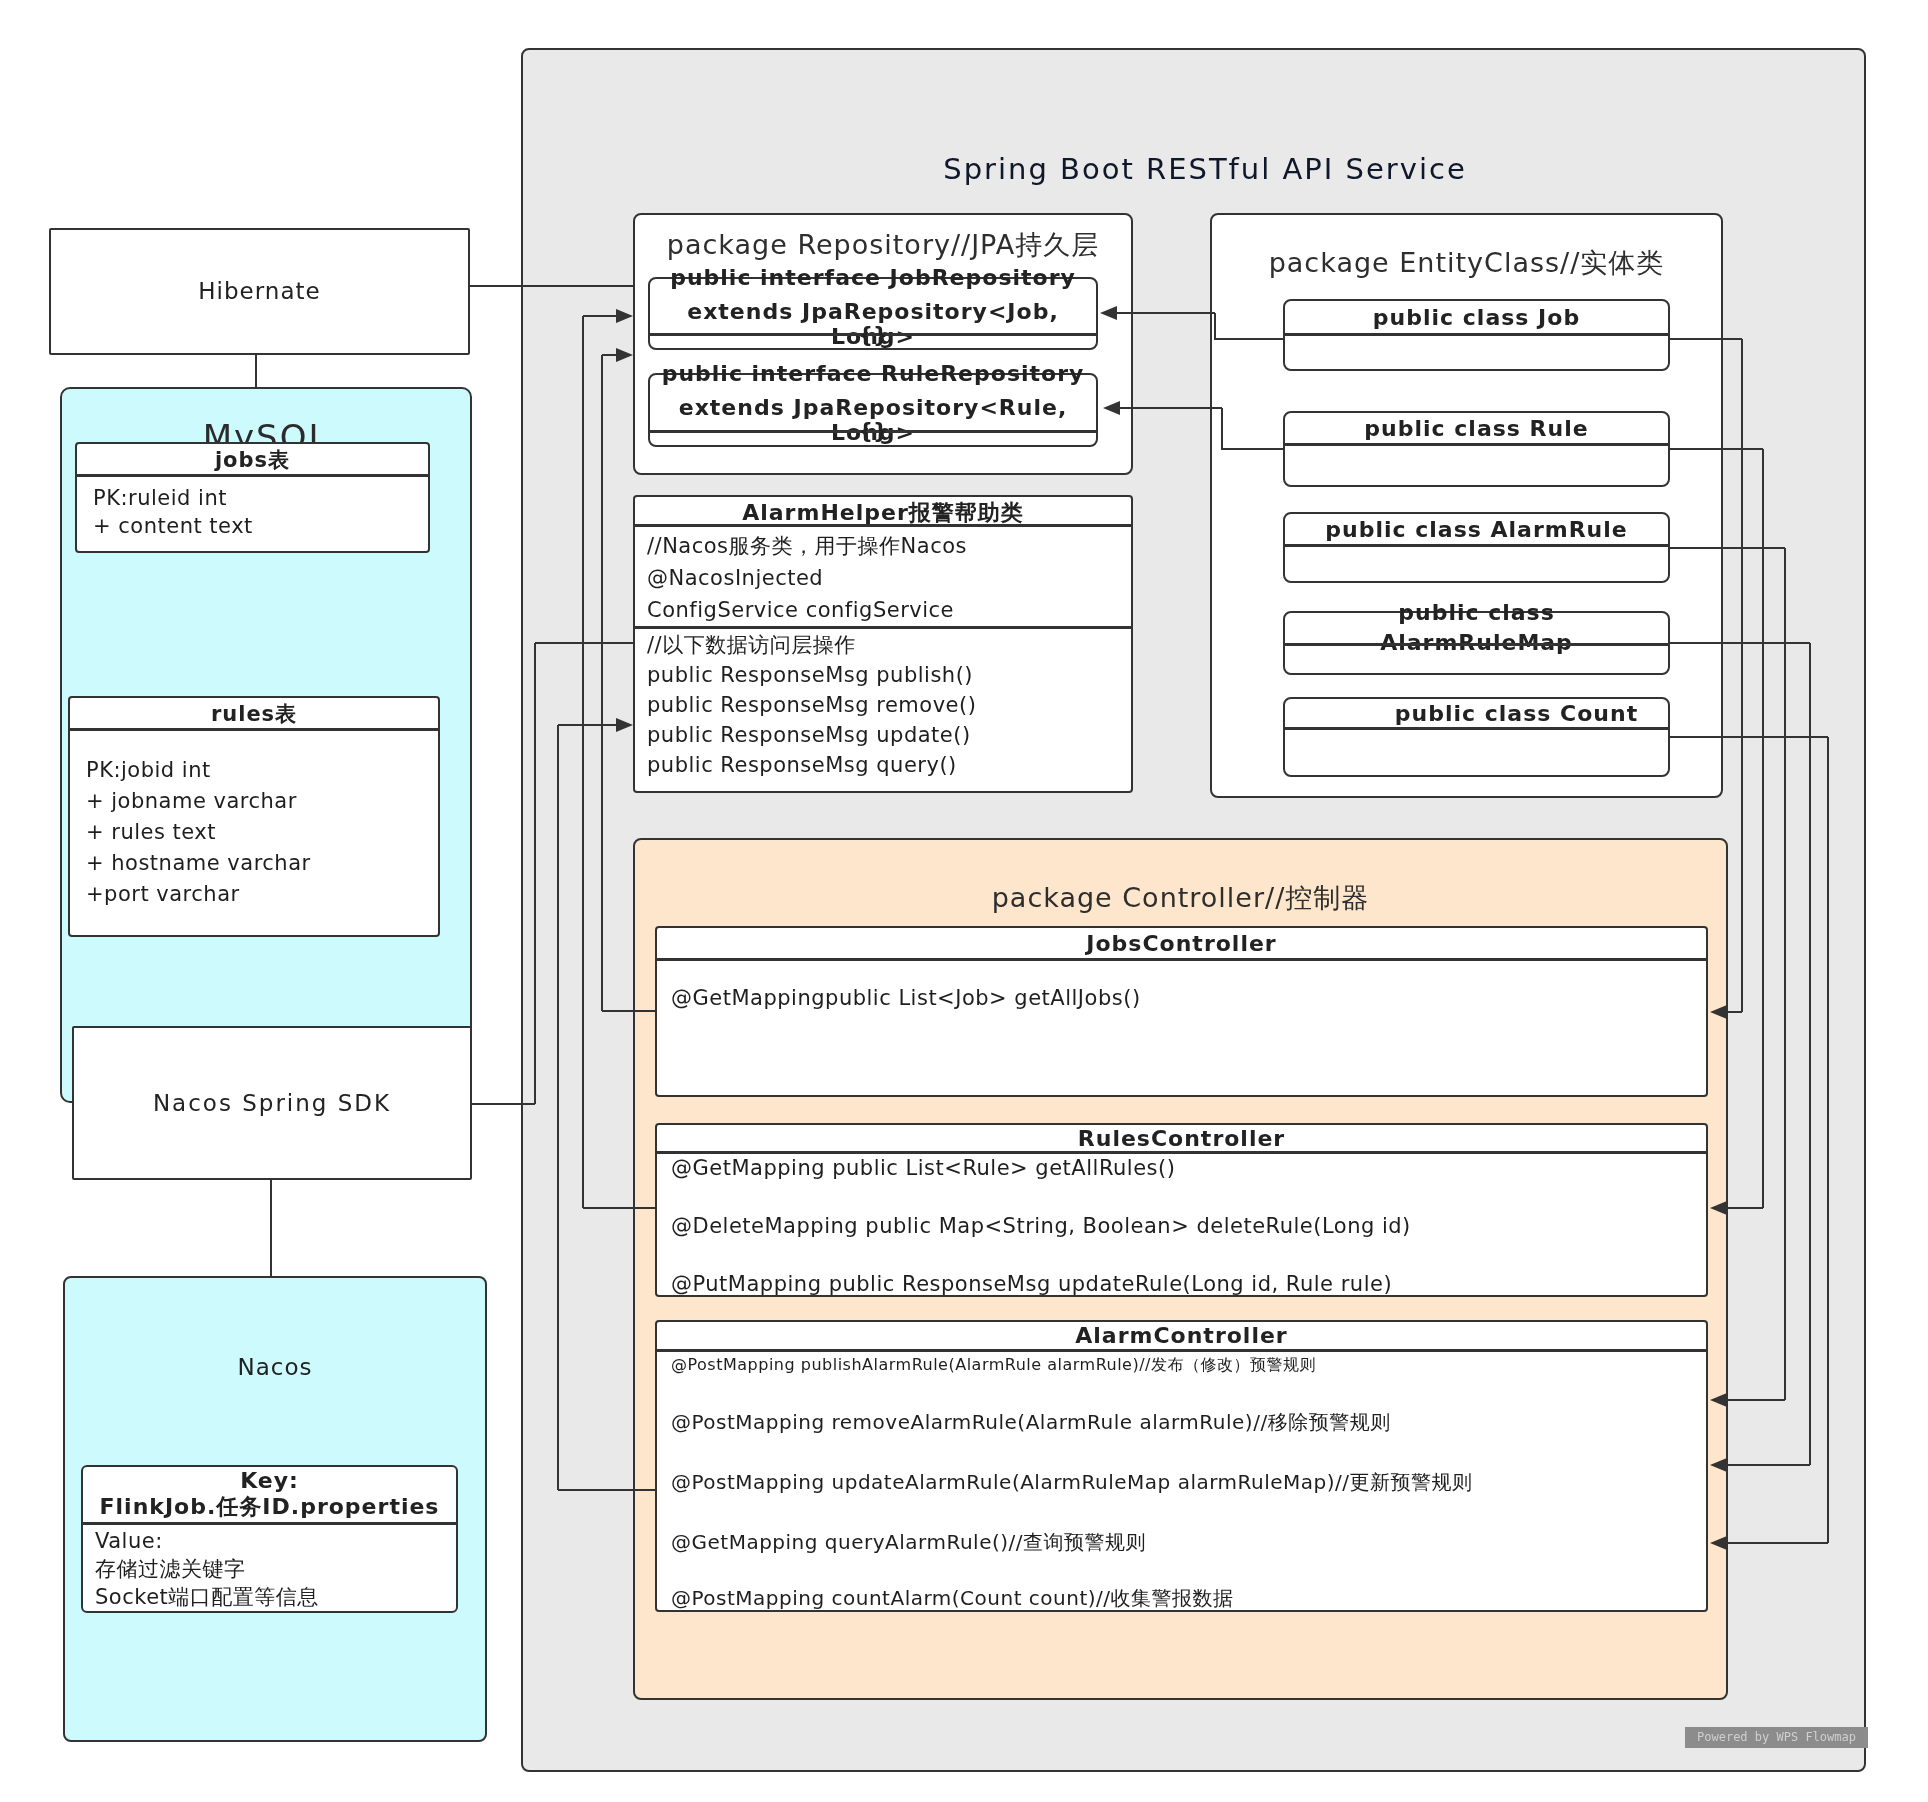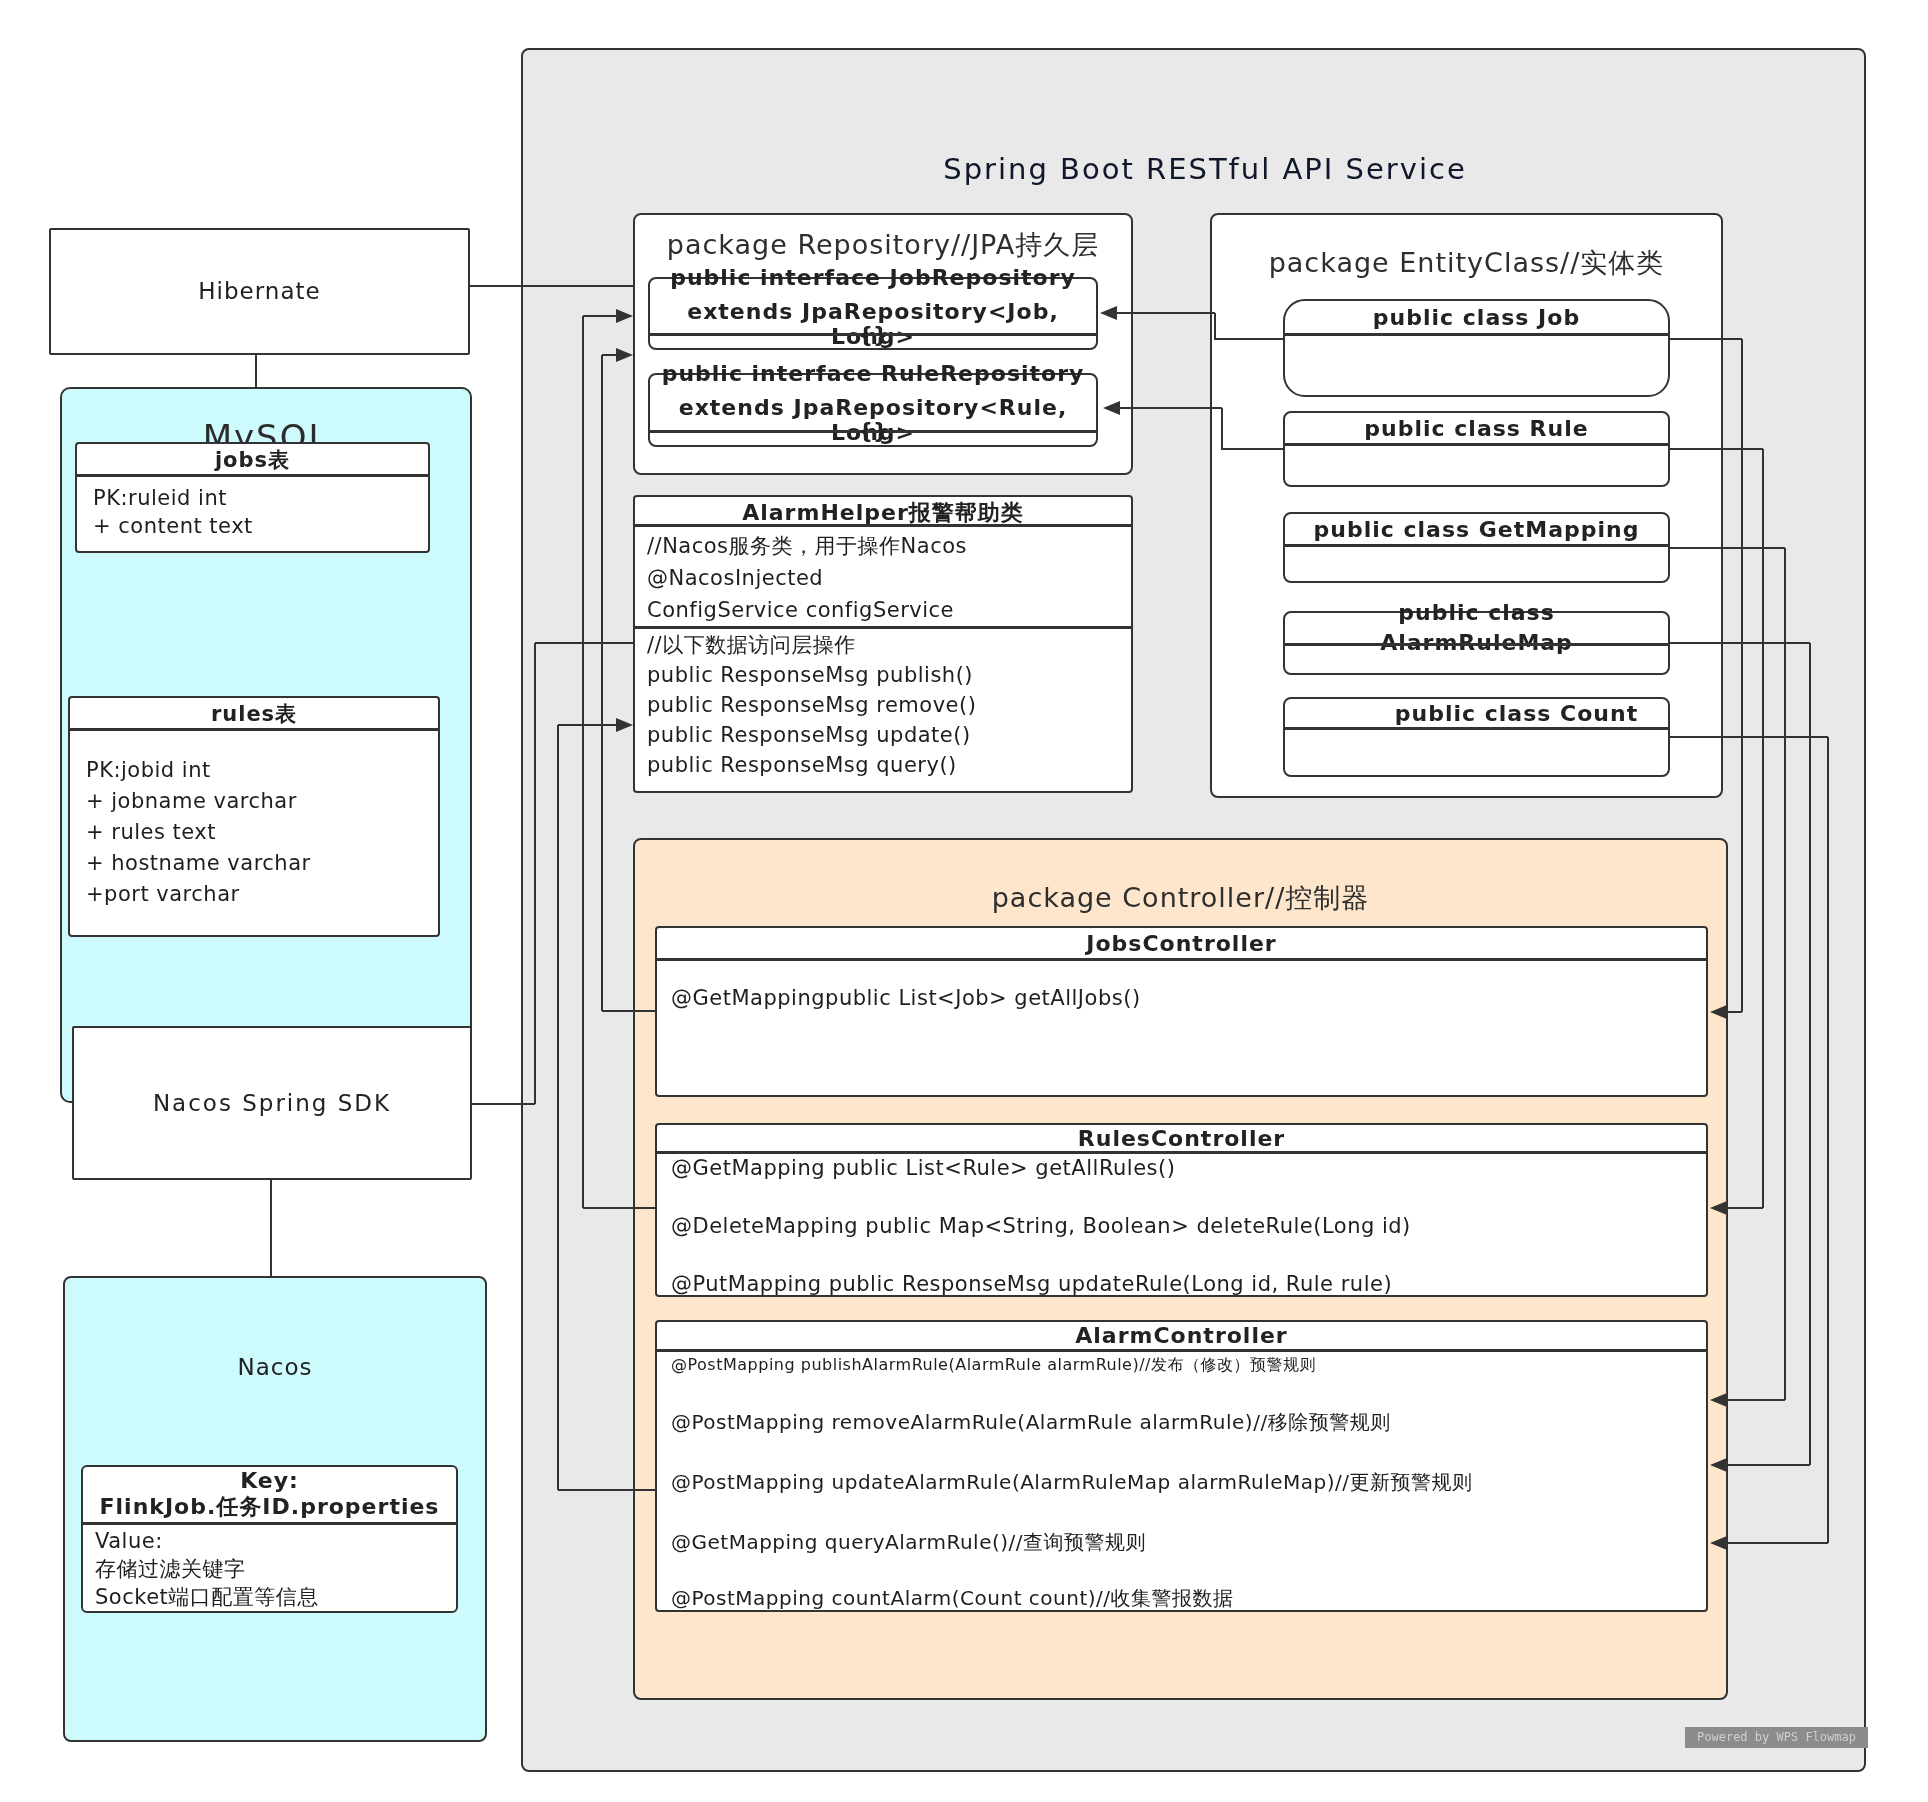--- a/index.html
+++ b/index.html
@@ -107,32 +107,32 @@
     <div class="abs code" style="left:12px;top:163px;line-height:30px;">public ResponseMsg publish()</div>
     <div class="abs code" style="left:12px;top:193px;line-height:30px;">public ResponseMsg remove()</div>
     <div class="abs code" style="left:12px;top:223px;line-height:30px;">public ResponseMsg update()</div>
     <div class="abs code" style="left:12px;top:253px;line-height:30px;">public ResponseMsg query()</div>
   </div>
 
   <div class="box r8" style="left:1210px;top:213px;width:513px;height:585px;">
     <div class="pkg-title" style="top:30px;">package EntityClass//实体类</div>
   </div>
 
-  <div class="box r8" style="left:1283px;top:299px;width:387px;height:98px;border-radius:22px;">
+  <div class="box r8" style="left:1283px;top:299px;width:387px;height:72px;">
     <div class="hdr" style="top:4px;">public class Job</div>
     <div class="divline" style="top:32px;"></div>
   </div>
 
   <div class="box r8" style="left:1283px;top:411px;width:387px;height:76px;">
     <div class="hdr" style="top:3px;">public class Rule</div>
     <div class="divline" style="top:30px;"></div>
   </div>
 
   <div class="box r8" style="left:1283px;top:512px;width:387px;height:71px;">
-    <div class="hdr" style="top:3px;">public class  GetMapping</div>
+    <div class="hdr" style="top:3px;">public class  AlarmRule</div>
     <div class="divline" style="top:30px;"></div>
   </div>
 
   <div class="box r8" style="left:1283px;top:611px;width:387px;height:64px;">
     <div class="hdr" style="top:-13px;">public class</div>
     <div class="hdr" style="top:17px;">AlarmRuleMap</div>
     <div class="divline" style="top:30px;"></div>
   </div>
 
   <div class="box r8" style="left:1283px;top:697px;width:387px;height:80px;padding-left:40px;">

